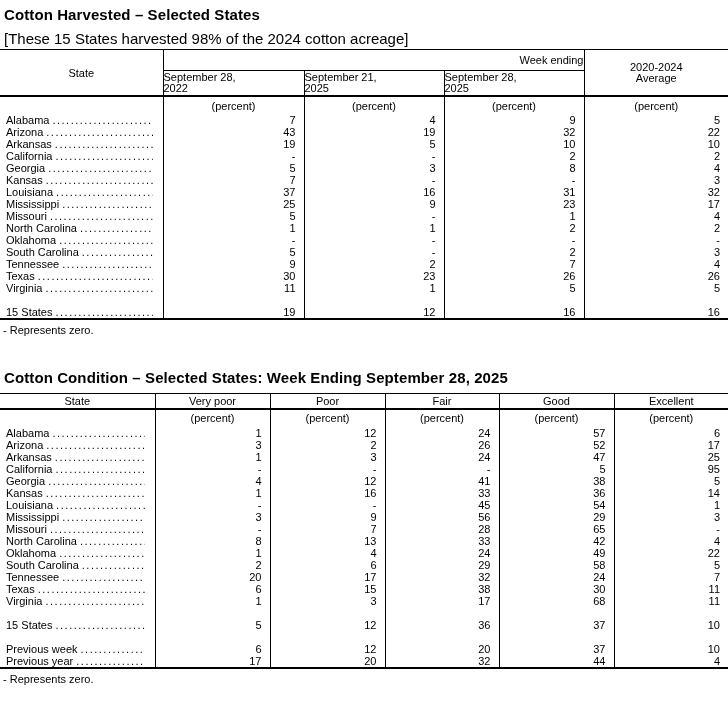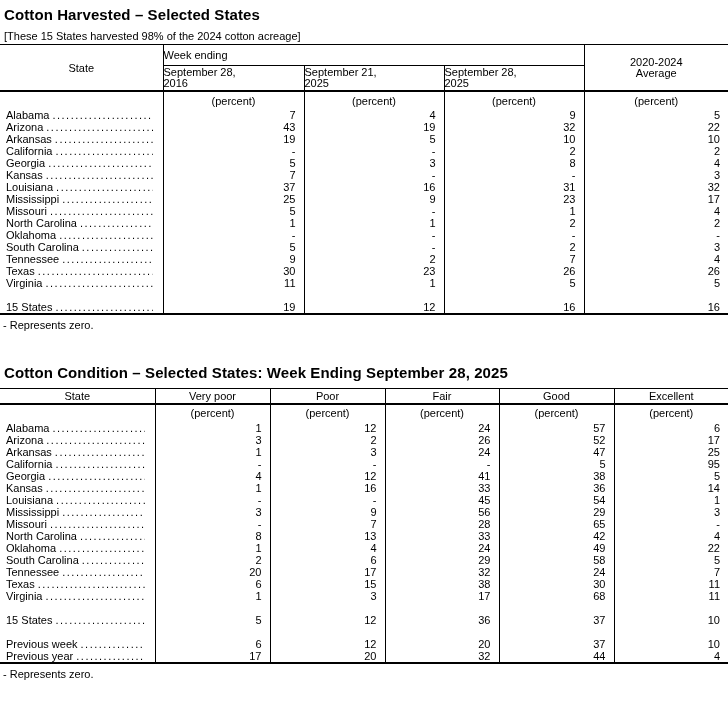--- a/index.html
+++ b/index.html
@@ -5,32 +5,32 @@
   * { box-sizing: border-box; }
   html, body { margin: 0; padding: 0; }
   body {
     width: 728px; height: 704px; background: #fff; color: #000;
     font-family: "Liberation Sans", sans-serif;
     overflow: hidden;
   }
   .page { padding-top: 6px; }
 
   .title { font-size: 15px; font-weight: bold; margin: 0 0 7px 4px; letter-spacing: .1px; }
-  .subtitle { font-size: 11px; margin: 6px 0 2px 4px; }
+  .subtitle { font-size: 15px; margin: 6px 0 2px 4px; }
   .footnote { font-size: 11px; margin: 4px 0 0 3px; }
 
   table { border-collapse: collapse; table-layout: fixed; width: 728px; font-size: 11px; }
   th, td { padding: 0; font-weight: normal; vertical-align: middle; }
 
   
   table.rpt { border-top: 1px solid #000; border-bottom: 2px solid #000; }
 
   
   .state-h { border-right: 1px solid #000; border-bottom: 2px solid #000; text-align: center; }
-  .week-h  { border-bottom: 1px solid #000; height: 21px; text-align: left; }
+  .week-h  { border-bottom: 1px solid #000; height: 21px; text-align: right; }
   .avg-h   { border-left: 1px solid #000; border-bottom: 2px solid #000; text-align: center; }
   .avg-h span, .date-h span { display: block; line-height: 11px; }
   .dates-row .date-h { border-right: 1px solid #000; border-bottom: 2px solid #000; height: 21px; text-align: left; padding: 1px 0; }
   .dates-row .date-h:last-child { border-right: none; }
 
   
   .t2-head th { border-bottom: 2px solid #000; height: 15px; text-align: center; }
   .t2-head th.vr { border-right: 1px solid #000; }
 
   
@@ -77,21 +77,21 @@
           <th class="state-h" rowspan="2">State</th>
           <th class="week-h" colspan="3">Week ending</th>
           <th class="avg-h" rowspan="2">
             <span>2020-2024</span>
             <span>Average</span>
           </th>
         </tr>
         <tr class="dates-row">
           <th class="date-h">
             <span>September 28,</span>
-            <span>2016</span>
+            <span>2022</span>
           </th>
           <th class="date-h">
             <span>September 21,</span>
             <span>2025</span>
           </th>
           <th class="date-h">
             <span>September 28,</span>
             <span>2025</span>
           </th>
         </tr>

